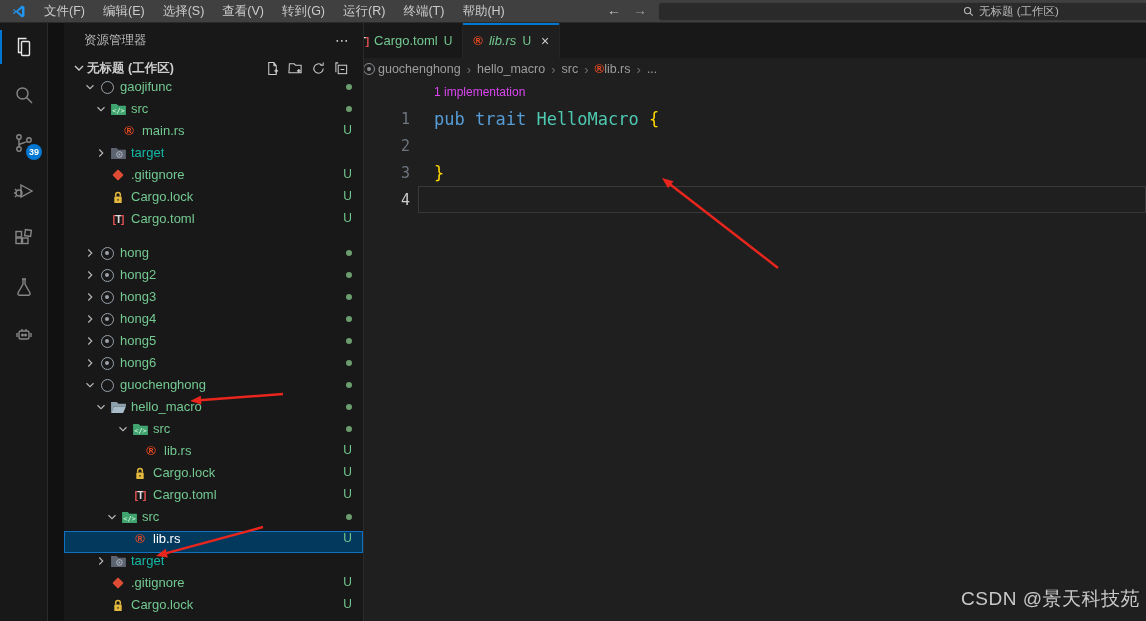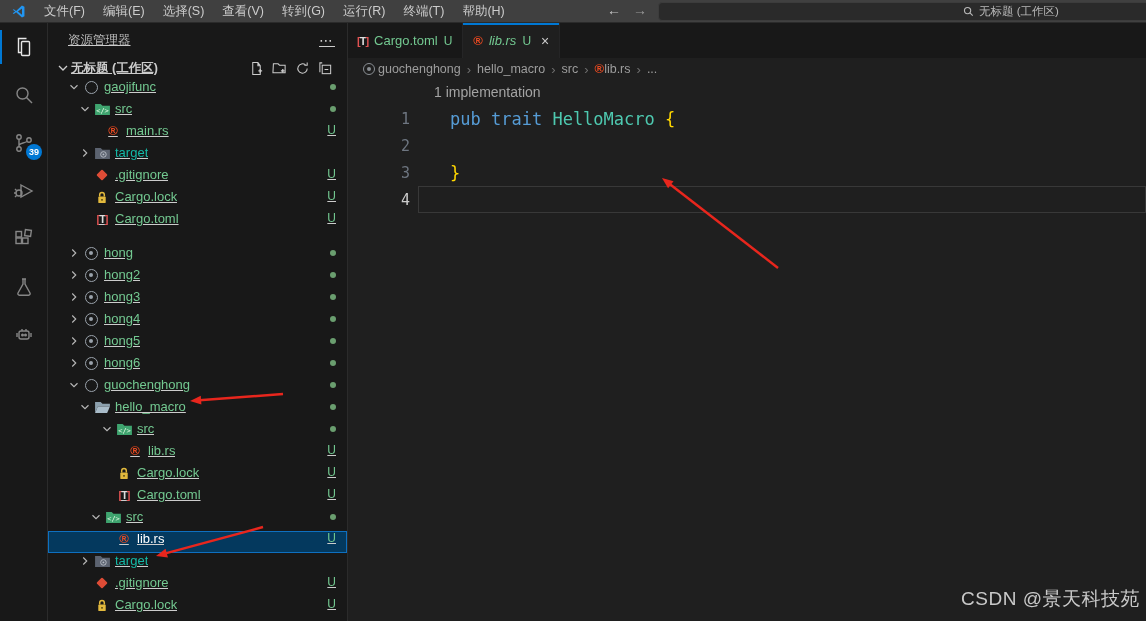--- a/index.html
+++ b/index.html
@@ -19,22 +19,22 @@
   
   .activitybar{position:absolute;left:0;top:23px;width:47px;height:598px;background:#181818;
        border-right:1px solid #2b2b2b;display:flex;flex-direction:column;align-items:center;z-index:5;}
   .ab-item{position:relative;width:47px;height:48px;display:flex;align-items:center;justify-content:center;}
   .ab-item svg{stroke:#868686;fill:none;stroke-width:1.4;}
   .ab-item.active svg{stroke:#e7e7e7;}
   .ab-item.active::before{content:"";position:absolute;left:0;top:7px;bottom:7px;width:2px;background:#0078d4;}
   .ab-badge{position:absolute;right:5px;bottom:7px;min-width:16px;height:16px;border-radius:9px;background:#0078d4;
        color:#fff;font-size:9px;line-height:16px;text-align:center;font-weight:bold;}
   
-  .sidebar{position:absolute;left:48px;top:23px;width:299px;height:598px;background:#181818;
-       border-right:1px solid #2b2b2b;overflow:hidden;z-index:4;text-decoration:underline;}
+  .sidebar{position:absolute;left:64px;top:23px;width:299px;height:598px;background:#181818;
+       border-right:1px solid #2b2b2b;overflow:hidden;z-index:4;}
   .sb-title{height:34px;display:flex;align-items:center;padding:0 12px 0 20px;font-size:12.5px;color:#bbbbbb;}
   .sb-title .more{margin-left:auto;letter-spacing:2px;color:#cccccc;font-size:14px;line-height:10px;}
   .sb-section{height:22px;display:flex;align-items:center;font-size:12.5px;font-weight:bold;color:#cccccc;padding-left:7px;}
   .sb-section .chev{width:16px;height:16px;flex:0 0 auto;}
   .sb-tools{margin-left:auto;display:flex;gap:8px;padding-right:14px;}
   .sb-tools svg{stroke:#cccccc;fill:none;stroke-width:1.1;}
   .tree{position:relative;}
   .row{height:22px;display:flex;align-items:flex-start;font-size:13px;color:#cccccc;white-space:nowrap;cursor:pointer;}
   .row .chev{width:16px;height:16px;flex:0 0 auto;display:flex;align-items:center;justify-content:center;}
   .row .ticon{width:18px;height:16px;flex:0 0 auto;display:flex;align-items:center;justify-content:center;margin-right:4px;}
@@ -61,26 +61,26 @@
   .tab .tbadge{color:#73c991;font-size:12px;}
   .tab.active{background:#1f1f1f;}
   .tab.active::before{content:"";position:absolute;left:0;right:0;top:0;height:2px;background:#0078d4;}
   .tab.active .tlabel{font-style:italic;}
   .tab .close{color:#cccccc;font-size:14px;margin-left:4px;}
   .breadcrumb{height:22px;display:flex;align-items:center;font-size:12.5px;color:#9d9d9d;padding-left:16px;gap:4px;background:#1f1f1f;}
   .breadcrumb .sep{color:#6f6f6f;font-size:13px;padding:0 2px;}
   .bc-circle{width:10px;height:10px;border:1.4px solid #8a8f94;border-radius:50%;display:flex;align-items:center;justify-content:center;margin-right:3px;}
   .bc-circle i{width:4px;height:4px;border-radius:50%;background:#8a8f94;}
   .code{position:relative;font-family:"DejaVu Sans Mono","Liberation Mono",monospace;}
-  .codelens{height:25px;line-height:25px;padding-left:87px;font-size:14px;color:#a3a3a3;
+  .codelens{height:25px;line-height:25px;padding-left:87px;font-size:12px;color:#d946ef;
             font-family:"Liberation Sans","DejaVu Sans",sans-serif;cursor:pointer;}
   .cline{height:27px;display:flex;align-items:center;font-size:17px;}
   .cline .ln{width:63px;text-align:right;color:#6e7681;font-size:15px;flex:0 0 auto;}
   .cline.cur .ln{color:#cccccc;}
-  .cline .ctext{margin-left:40px;white-space:pre;}
+  .cline .ctext{margin-left:24px;white-space:pre;}
   .tok-kw{color:#569cd6;}.tok-type{color:#4ec9b0;}.tok-fn{color:#dcdcaa;}
   .tok-brace{color:#ffd700;}.tok-paren{color:#da70d6;}.tok-pl{color:#d4d4d4;}
   .tok-sel{background:#3e3d28;}
   .curline-box{position:absolute;left:71px;right:0;height:27px;border:1px solid #383838;box-sizing:border-box;pointer-events:none;}
   
   .arrows{position:absolute;left:0;top:0;width:1146px;height:621px;z-index:9;pointer-events:none;}
   .watermark{position:absolute;right:6px;top:586px;z-index:10;font-size:19px;color:#c9c9c9;letter-spacing:0.5px;}
 </style>
 </head>
 <body>

